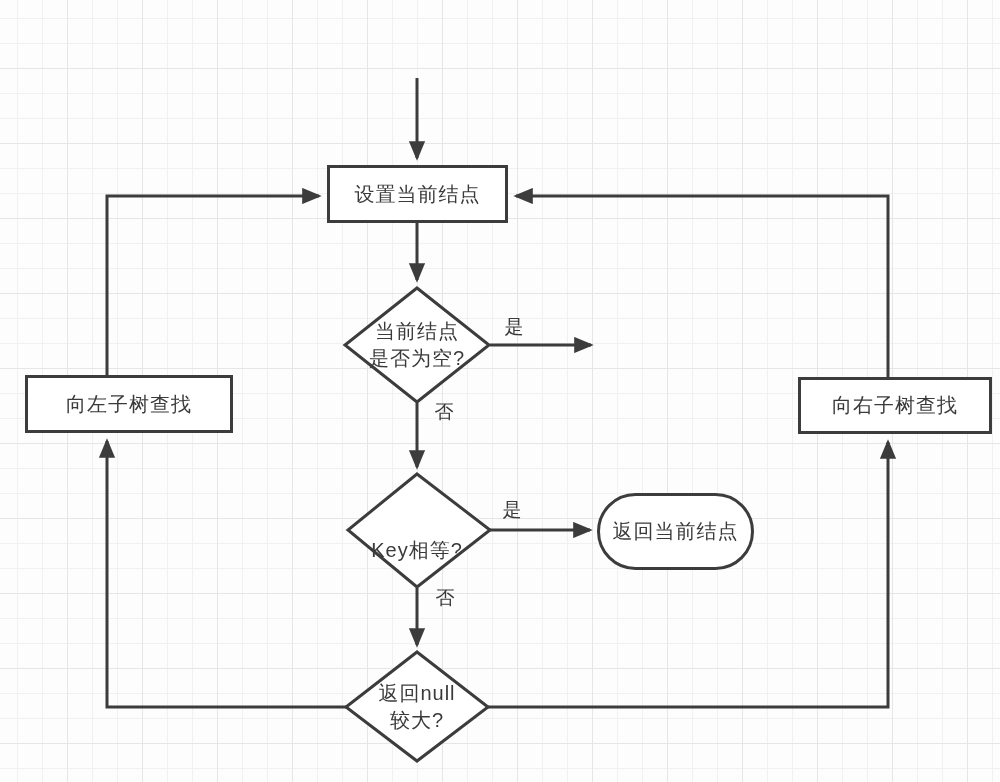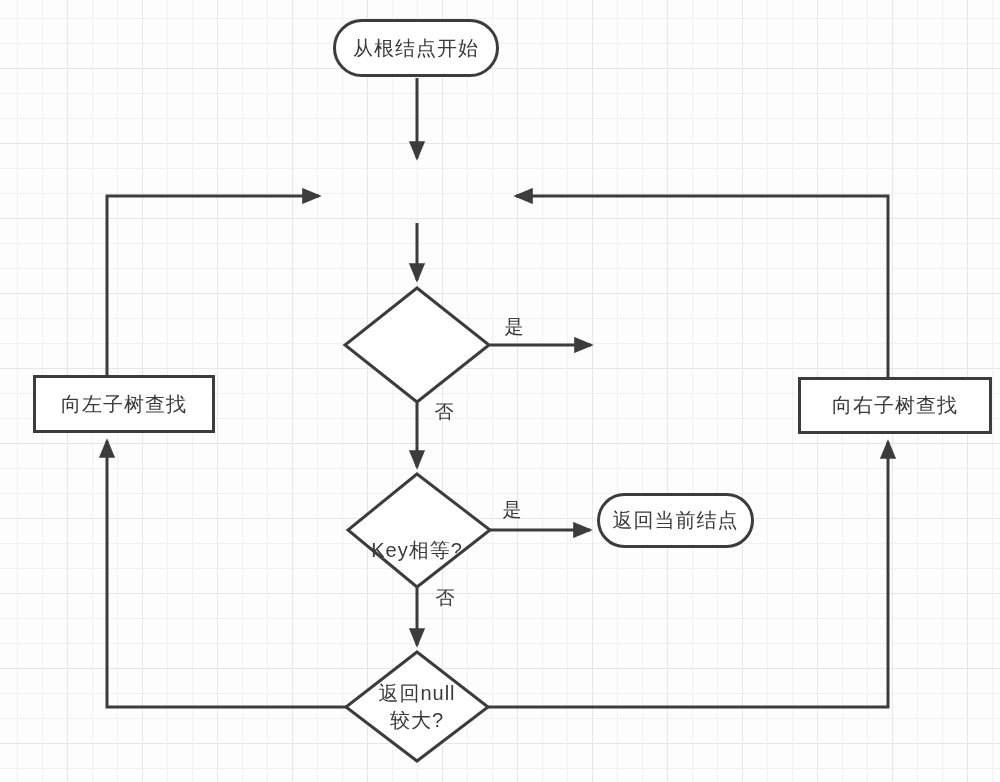--- a/index.html
+++ b/index.html
@@ -107,38 +107,42 @@
 
     <polyline class="edge" points="488,707 888,707 888,442" marker-end="url(#arrow)"></polyline>
 
     <polyline class="edge" points="888,377 888,196 516,196" marker-end="url(#arrow)"></polyline>
 
     <polygon class="shape" points="417,288 489,345 417,402 345,345"></polygon>
     <polygon class="shape" points="417,474 490,530 417,587 348,530"></polygon>
     <polygon class="shape" points="417,652 488,707 417,761 346,707"></polygon>
   </svg>
 
-  <div class="node terminator" style="left:333px; top:19px; width:166px; height:58px;">
-    <span>从根结点开始</span>
+
+  <div class="node process" style="left:327px; top:165px; width:181px; height:58px;">
+    <span>设置当前结点</span>
   </div>
 
 
-
-  <div class="node terminator" style="left:597px; top:493px; width:157px; height:55px;">
+  <div class="node terminator" style="left:597px; top:493px; width:157px; height:77px;">
     <span>返回当前结点</span>
   </div>
 
-  <div class="node process" style="left:33px; top:375px; width:182px; height:58px;">
+  <div class="node process" style="left:25px; top:375px; width:208px; height:58px;">
     <span>向左子树查找</span>
   </div>
 
   <div class="node process" style="left:798px; top:377px; width:194px; height:57px;">
     <span>向右子树查找</span>
   </div>
 
+  <div class="diamond-label" style="left:417px; top:345px;">
+    <div>当前结点</div>
+    <div>是否为空?</div>
+  </div>
 
   <div class="diamond-label" style="left:417px; top:550px;">
     <div>Key相等?</div>
   </div>
 
   <div class="diamond-label" style="left:417px; top:707px;">
     <div>返回null</div>
     <div>较大?</div>
   </div>
 

